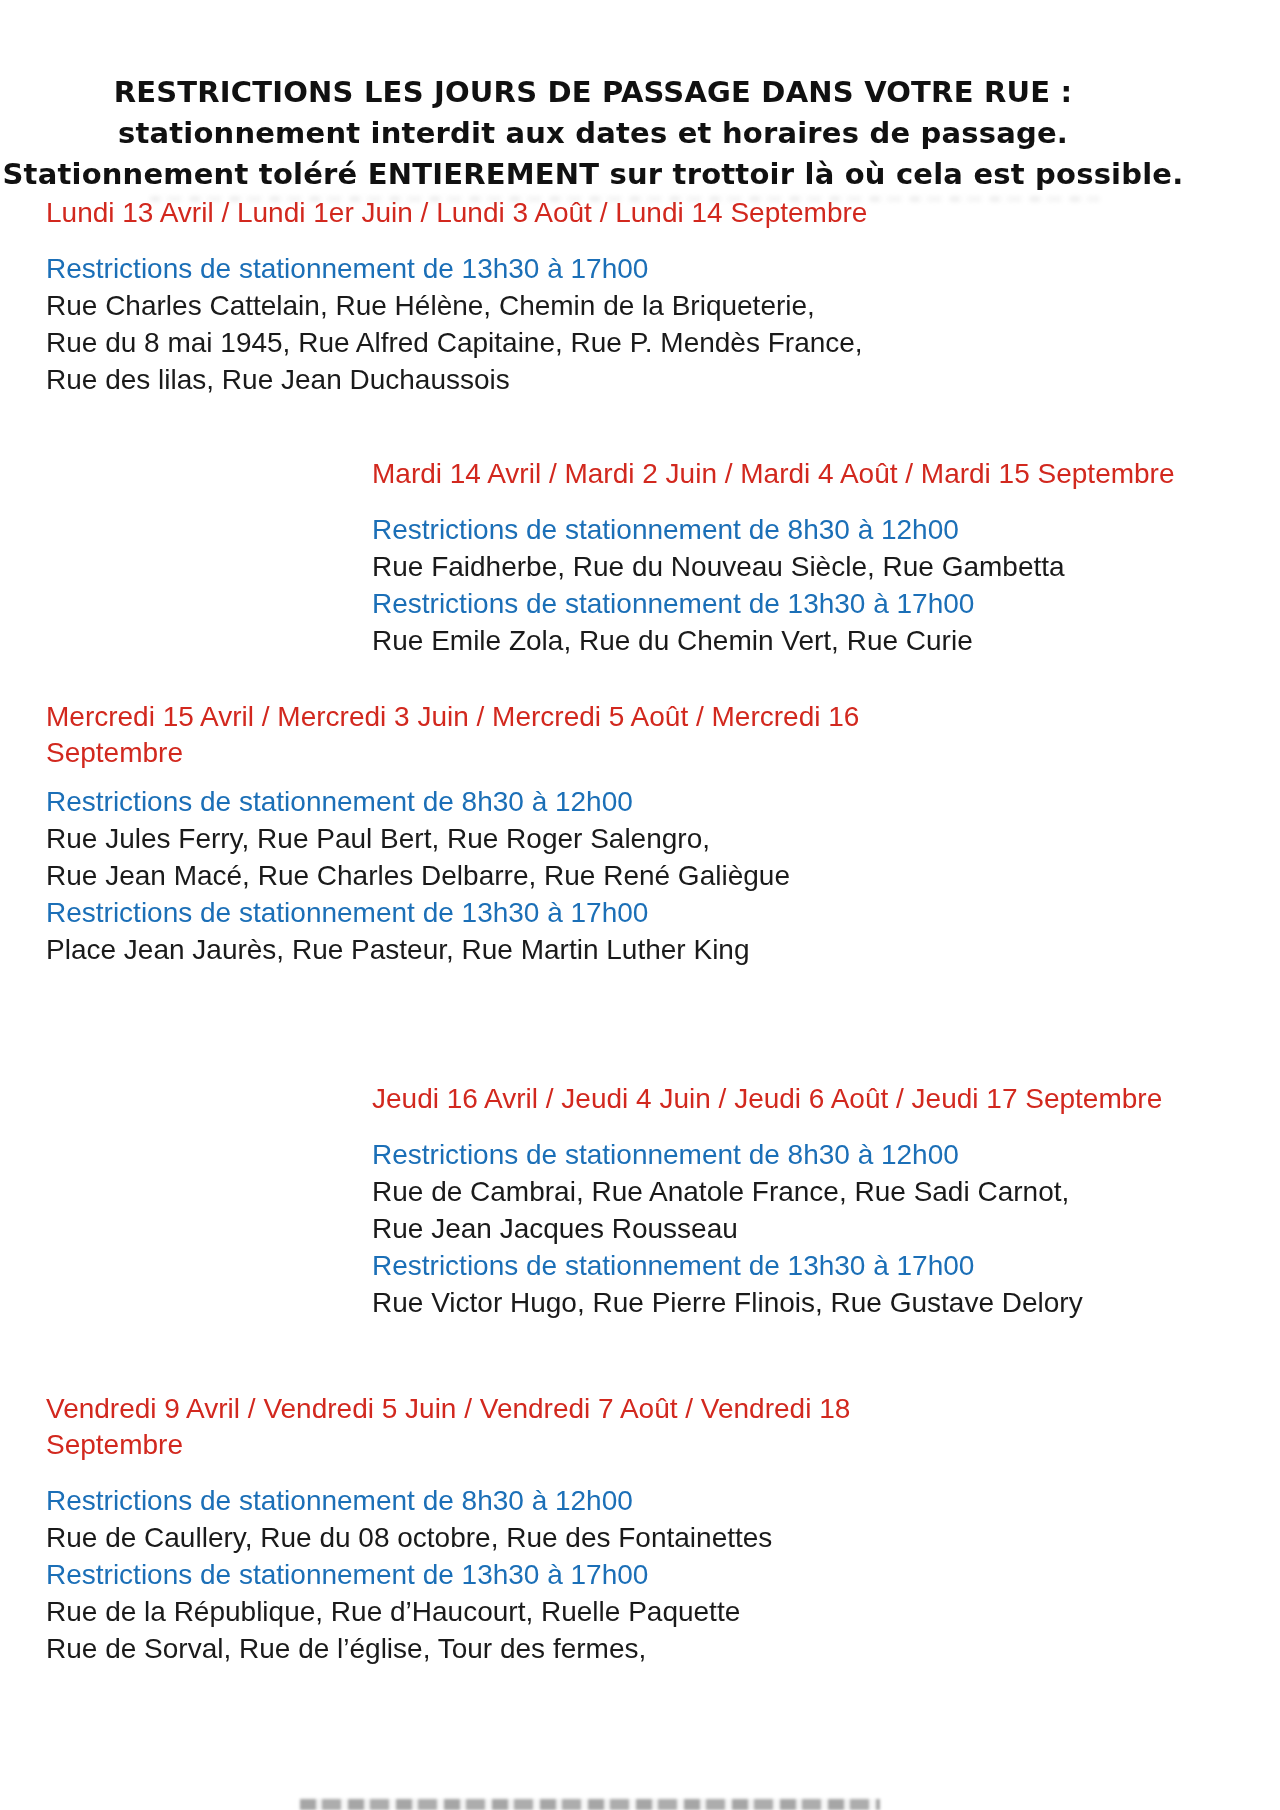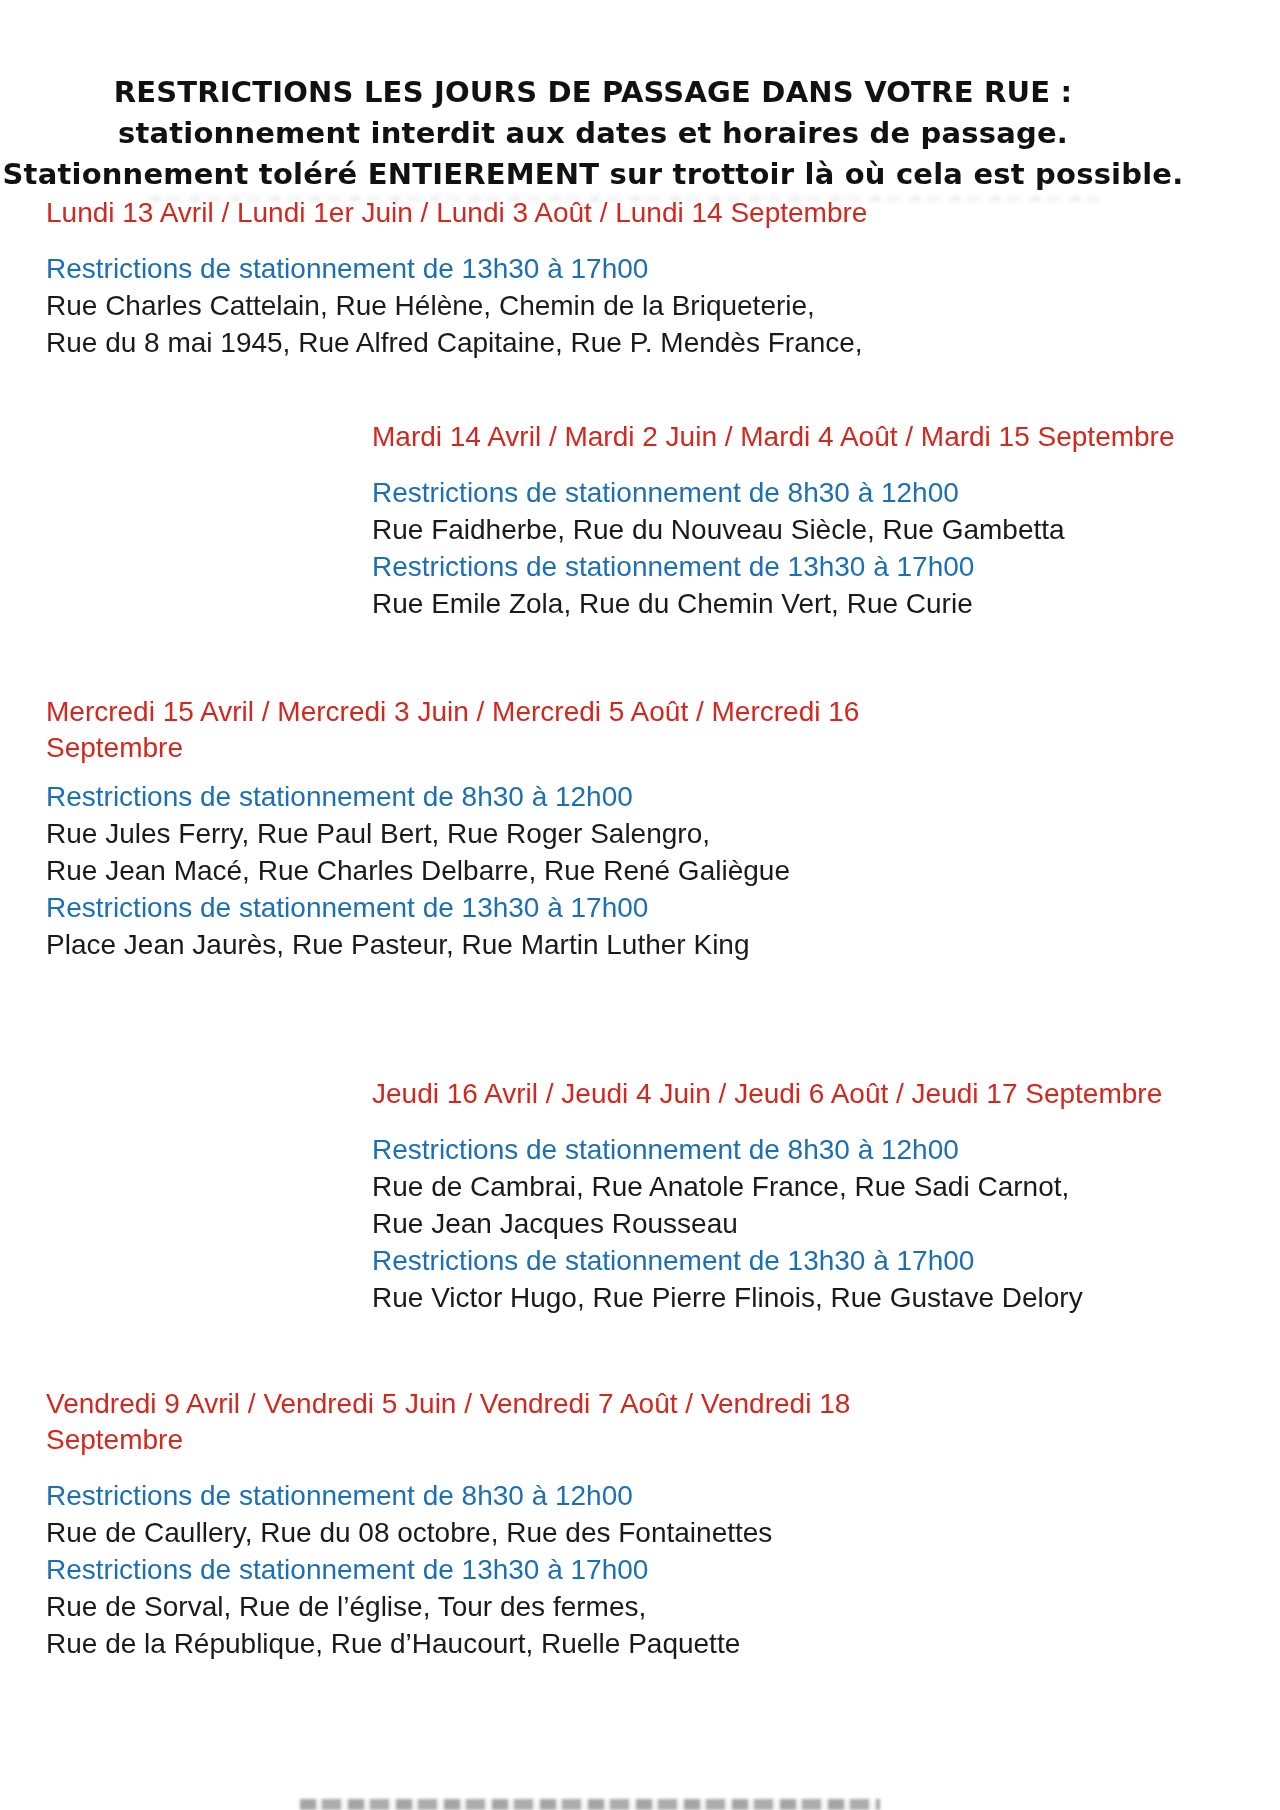--- a/index.html
+++ b/index.html
@@ -32,21 +32,21 @@
   }
   
   .content{
     padding-left:46px;
     padding-right:30px;
   }
   .section{white-space:nowrap;}
   .section.indent{padding-left:326px;}
   .s-lundi{}
   .s-mardi{margin-top:58px;}
-  .s-mercredi{margin-top:72px;}
+  .s-mercredi{margin-top:40px;}
   .s-jeudi{margin-top:113px;}
   .s-vendredi{margin-top:70px;}
   .day-heading{
     color:var(--red);
     font-size:28px;
     line-height:36px;
     margin:0 0 19px 0;
   }
   .s-mardi .day-heading{}
   .s-mercredi .day-heading{margin-bottom:12px;}
@@ -97,20 +97,21 @@
 
   <div class="content">
 
     <div class="section s-lundi">
       <div class="day-heading">
         <span class="h-line">Lundi 13 Avril / Lundi 1er Juin / Lundi 3 Août / Lundi 14 Septembre</span>
       </div>
       <div class="row restriction">Restrictions de stationnement de 13h30 à 17h00</div>
       <div class="row streets">Rue Charles Cattelain, Rue Hélène, Chemin de la Briqueterie,</div>
       <div class="row streets">Rue du 8 mai 1945, Rue Alfred Capitaine, Rue P. Mendès France,</div>
+      <div class="row streets">Rue des lilas, Rue Jean Duchaussois</div>
     </div>
 
     <div class="section indent s-mardi">
       <div class="day-heading">
         <span class="h-line">Mardi 14 Avril / Mardi 2 Juin / Mardi 4 Août / Mardi 15 Septembre</span>
       </div>
       <div class="row restriction">Restrictions de stationnement de 8h30 à 12h00</div>
       <div class="row streets">Rue Faidherbe, Rue du Nouveau Siècle, Rue Gambetta</div>
       <div class="row restriction">Restrictions de stationnement de 13h30 à 17h00</div>
       <div class="row streets">Rue Emile Zola, Rue du Chemin Vert, Rue Curie</div>
@@ -140,21 +141,21 @@
     </div>
 
     <div class="section s-vendredi">
       <div class="day-heading">
         <span class="h-line">Vendredi 9 Avril / Vendredi 5 Juin / Vendredi 7 Août / Vendredi 18</span>
         <span class="h-line">Septembre</span>
       </div>
       <div class="row restriction">Restrictions de stationnement de 8h30 à 12h00</div>
       <div class="row streets">Rue de Caullery, Rue du 08 octobre, Rue des Fontainettes</div>
       <div class="row restriction">Restrictions de stationnement de 13h30 à 17h00</div>
+      <div class="row streets">Rue de la République, Rue d’Haucourt, Ruelle Paquette</div>
       <div class="row streets">Rue de Sorval, Rue de l’église, Tour des fermes,</div>
-      <div class="row streets">Rue de la République, Rue d’Haucourt, Ruelle Paquette</div>
     </div>
 
   </div>
 
   <div class="ghost-bottom"></div>
 
 </div>
 
 </body></html>

